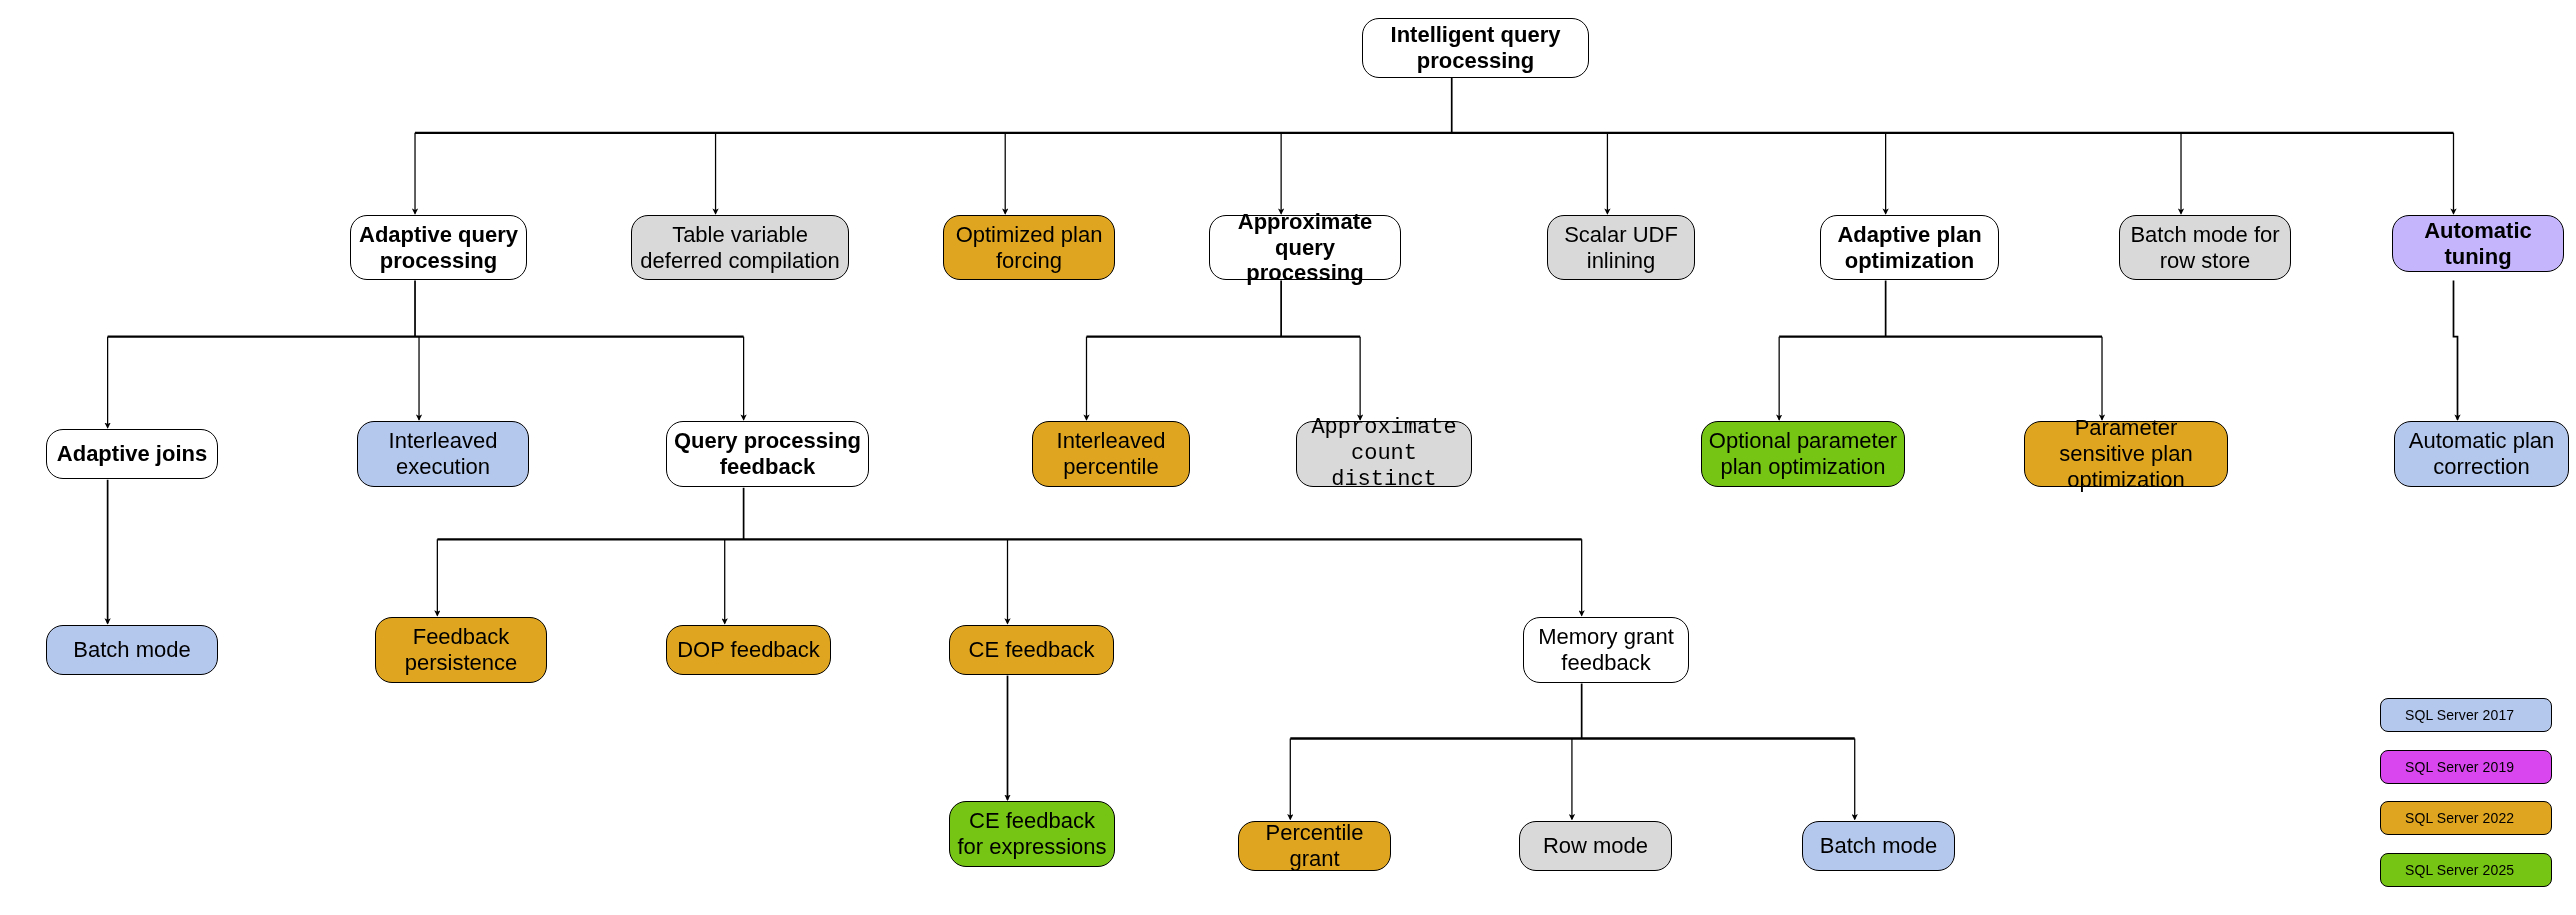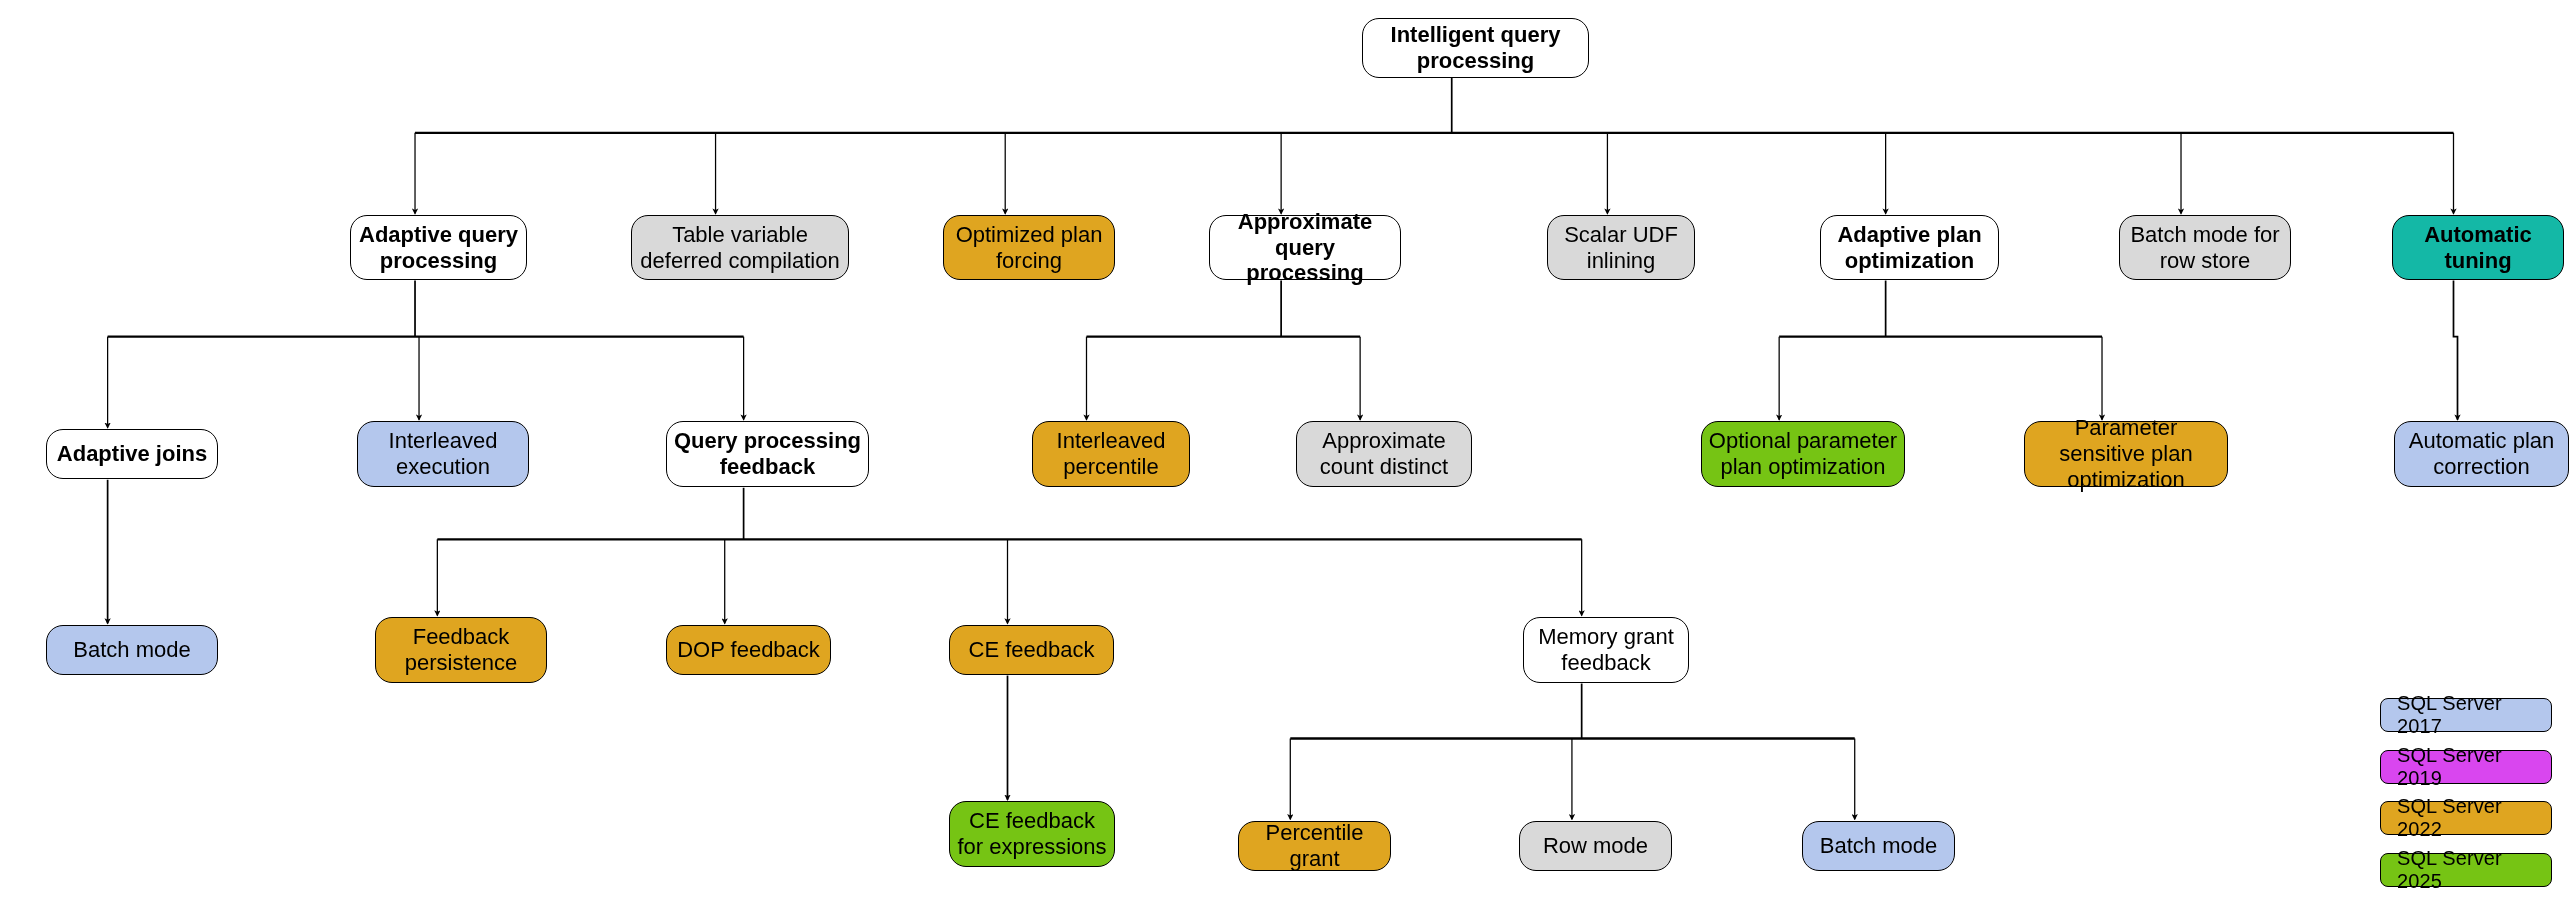--- a/index.html
+++ b/index.html
@@ -41,22 +41,22 @@
   .node.bold { font-weight: bold; }
   .node .lbl { display: block; width: 100%; }
   .legend-item {
     position: absolute;
     box-sizing: border-box;
     border: 1.7px solid #000000;
     border-radius: 8px;
     display: flex;
     align-items: center;
     justify-content: flex-start;
-    padding-left: 16px;
-    font-size: 20px;
+    padding-left: 24px;
+    font-size: 14px;
     color: #000000;
     background: #ffffff;
     letter-spacing: 0.1px;
   }
 </style>
 </head>
 <body>
 
 <div id="stage">
   <svg id="wires" viewBox="0 0 4500 1600" xmlns="http://www.w3.org/2000/svg">
@@ -124,36 +124,36 @@
       </div>
       <div class="node" style="left: 1523px; top: 215px; width: 148px; height: 65px; background: rgb(217, 217, 217);">
         <span class="lbl">Scalar UDF inlining</span>
       </div>
       <div class="node bold" style="left: 1796px; top: 215px; width: 179px; height: 65px; background: rgb(255, 255, 255);">
         <span class="lbl">Adaptive plan optimization</span>
       </div>
       <div class="node" style="left: 2095px; top: 215px; width: 172px; height: 65px; background: rgb(217, 217, 217);">
         <span class="lbl">Batch mode for row store</span>
       </div>
-      <div class="node bold" style="left: 2368px; top: 215px; width: 172px; height: 65px; background: #14b8a6;">
+      <div class="node bold" style="left: 2368px; top: 215px; width: 172px; height: 57px; background: #c4b5fd;">
         <span class="lbl">Automatic tuning</span>
       </div>
       <div class="node bold" style="left: 22px; top: 429px; width: 172px; height: 50px; background: rgb(255, 255, 255);">
         <span class="lbl">Adaptive joins</span>
       </div>
       <div class="node" style="left: 333px; top: 421px; width: 172px; height: 66px; background: rgb(180, 199, 237);">
         <span class="lbl">Interleaved execution</span>
       </div>
       <div class="node bold" style="left: 642px; top: 421px; width: 203px; height: 66px; background: rgb(255, 255, 255);">
         <span class="lbl">Query processing feedback</span>
       </div>
       <div class="node" style="left: 1008px; top: 421px; width: 158px; height: 66px; background: rgb(223, 165, 32);">
         <span class="lbl">Interleaved percentile</span>
       </div>
-      <div class="node" style="left: 1272px; top: 421px; width: 176px; height: 66px; background: rgb(217, 217, 217);">
+      <div class="node" style="left: 1272px; top: 421px; width: 176px; height: 66px; background: rgb(217, 217, 217); font-family: Liberation Mono, monospace;">
         <span class="lbl">Approximate count distinct</span>
       </div>
       <div class="node" style="left: 1677px; top: 421px; width: 204px; height: 66px; background: rgb(118, 196, 20);">
         <span class="lbl">Optional parameter plan optimization</span>
       </div>
       <div class="node" style="left: 2000px; top: 421px; width: 204px; height: 66px; background: rgb(223, 165, 32);">
         <span class="lbl">Parameter sensitive plan optimization</span>
       </div>
       <div class="node" style="left: 2370px; top: 421px; width: 175px; height: 66px; background: rgb(180, 199, 237);">
         <span class="lbl">Automatic plan correction</span>

